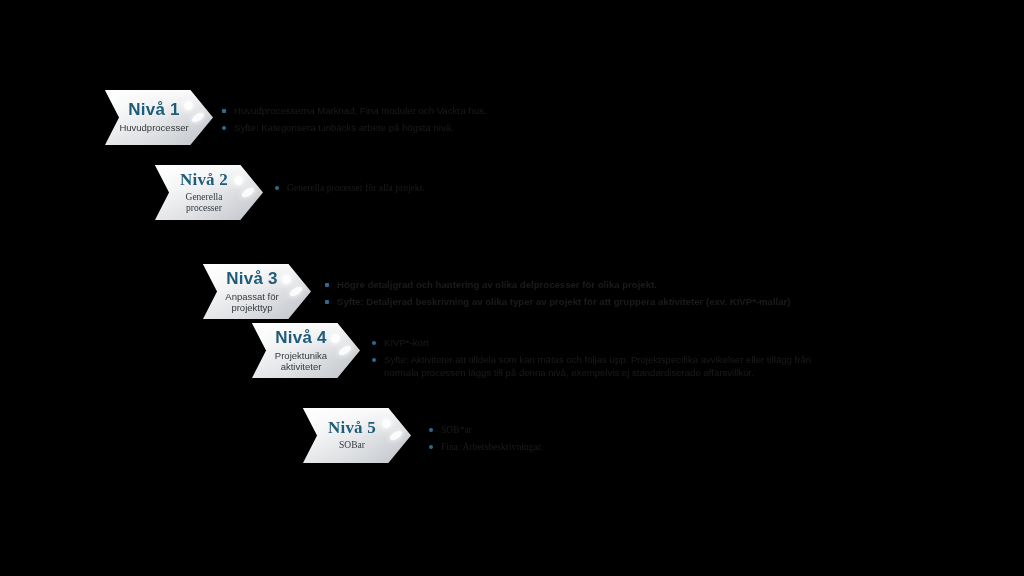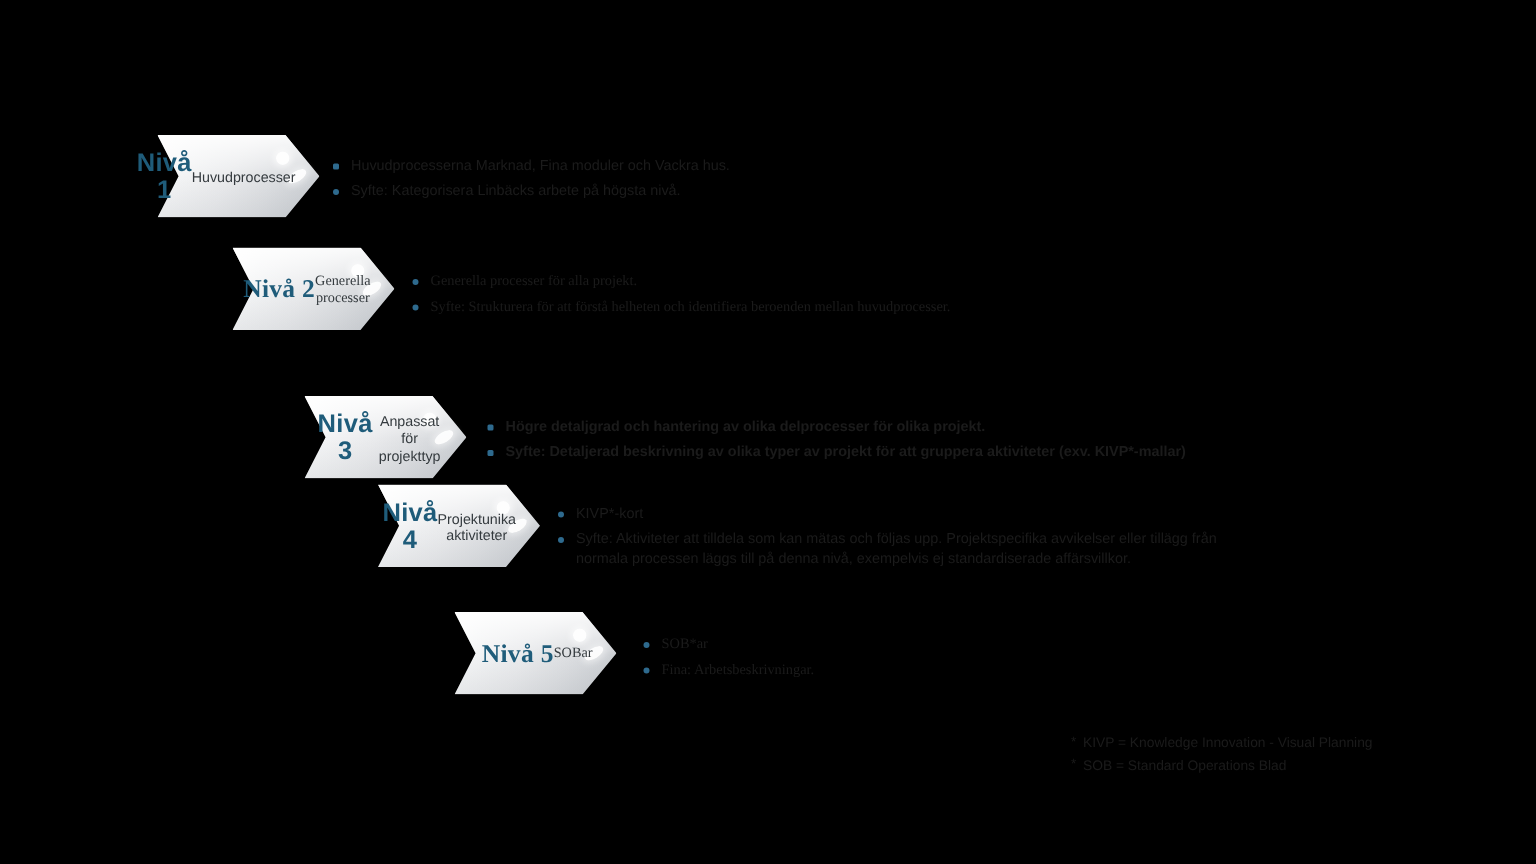--- a/index.html
+++ b/index.html
@@ -81,23 +81,23 @@
     box-shadow: 0 0 4px 2px rgba(255,255,255,0.45);
   }
 
   .chevron-text {
     position: absolute;
     left: 6px;
     right: 16px;
     top: 0;
     bottom: 0;
     display: flex;
-    flex-direction: row;
+    flex-direction: column;
     align-items: center;
-    justify-content: flex-end;
+    justify-content: center;
     text-align: center;
   }
   .chev-title {
     font-size: 17px;
     font-weight: bold;
     color: #1f5c7a;
     line-height: 1.05;
     letter-spacing: 0.2px;
   }
   .chev-sub {
@@ -190,21 +190,20 @@
       <div class="gloss-a"></div>
       <div class="gloss-b"></div>
       <div class="chevron-text">
         <div class="chev-title">Nivå 2</div>
         <div class="chev-sub" style="white-space:pre-line;">Generella
 processer</div>
       </div>
     </div>
     <div class="bullets" style="margin-left:12px; margin-top:16px;">
       <div class="bullet">Generella processer för alla projekt.</div>
-      <div class="bullet">Syfte: Strukturera för att förstå helheten och identifiera beroenden mellan huvudprocesser.</div>
     </div>
   </div>
 
   <div class="level-row" style="left:203px; top:264px; width:820px;">
     <div class="chevron">
       <div class="chevron-body"></div>
       <div class="chevron-sheen"></div>
       <div class="gloss-a"></div>
       <div class="gloss-b"></div>
       <div class="chevron-text">
@@ -248,18 +247,14 @@
         <div class="chev-title">Nivå 5</div>
         <div class="chev-sub">SOBar</div>
       </div>
     </div>
     <div class="bullets" style="margin-left:18px; margin-top:15px;">
       <div class="bullet">SOB*ar</div>
       <div class="bullet">Fina: Arbetsbeskrivningar.</div>
     </div>
   </div>
 
-  <div id="footnotes">
-    <div class="footnote">KIVP = Knowledge Innovation - Visual Planning</div>
-    <div class="footnote">SOB = Standard Operations Blad</div>
-  </div>
 
 </div>
 
 </body></html>

